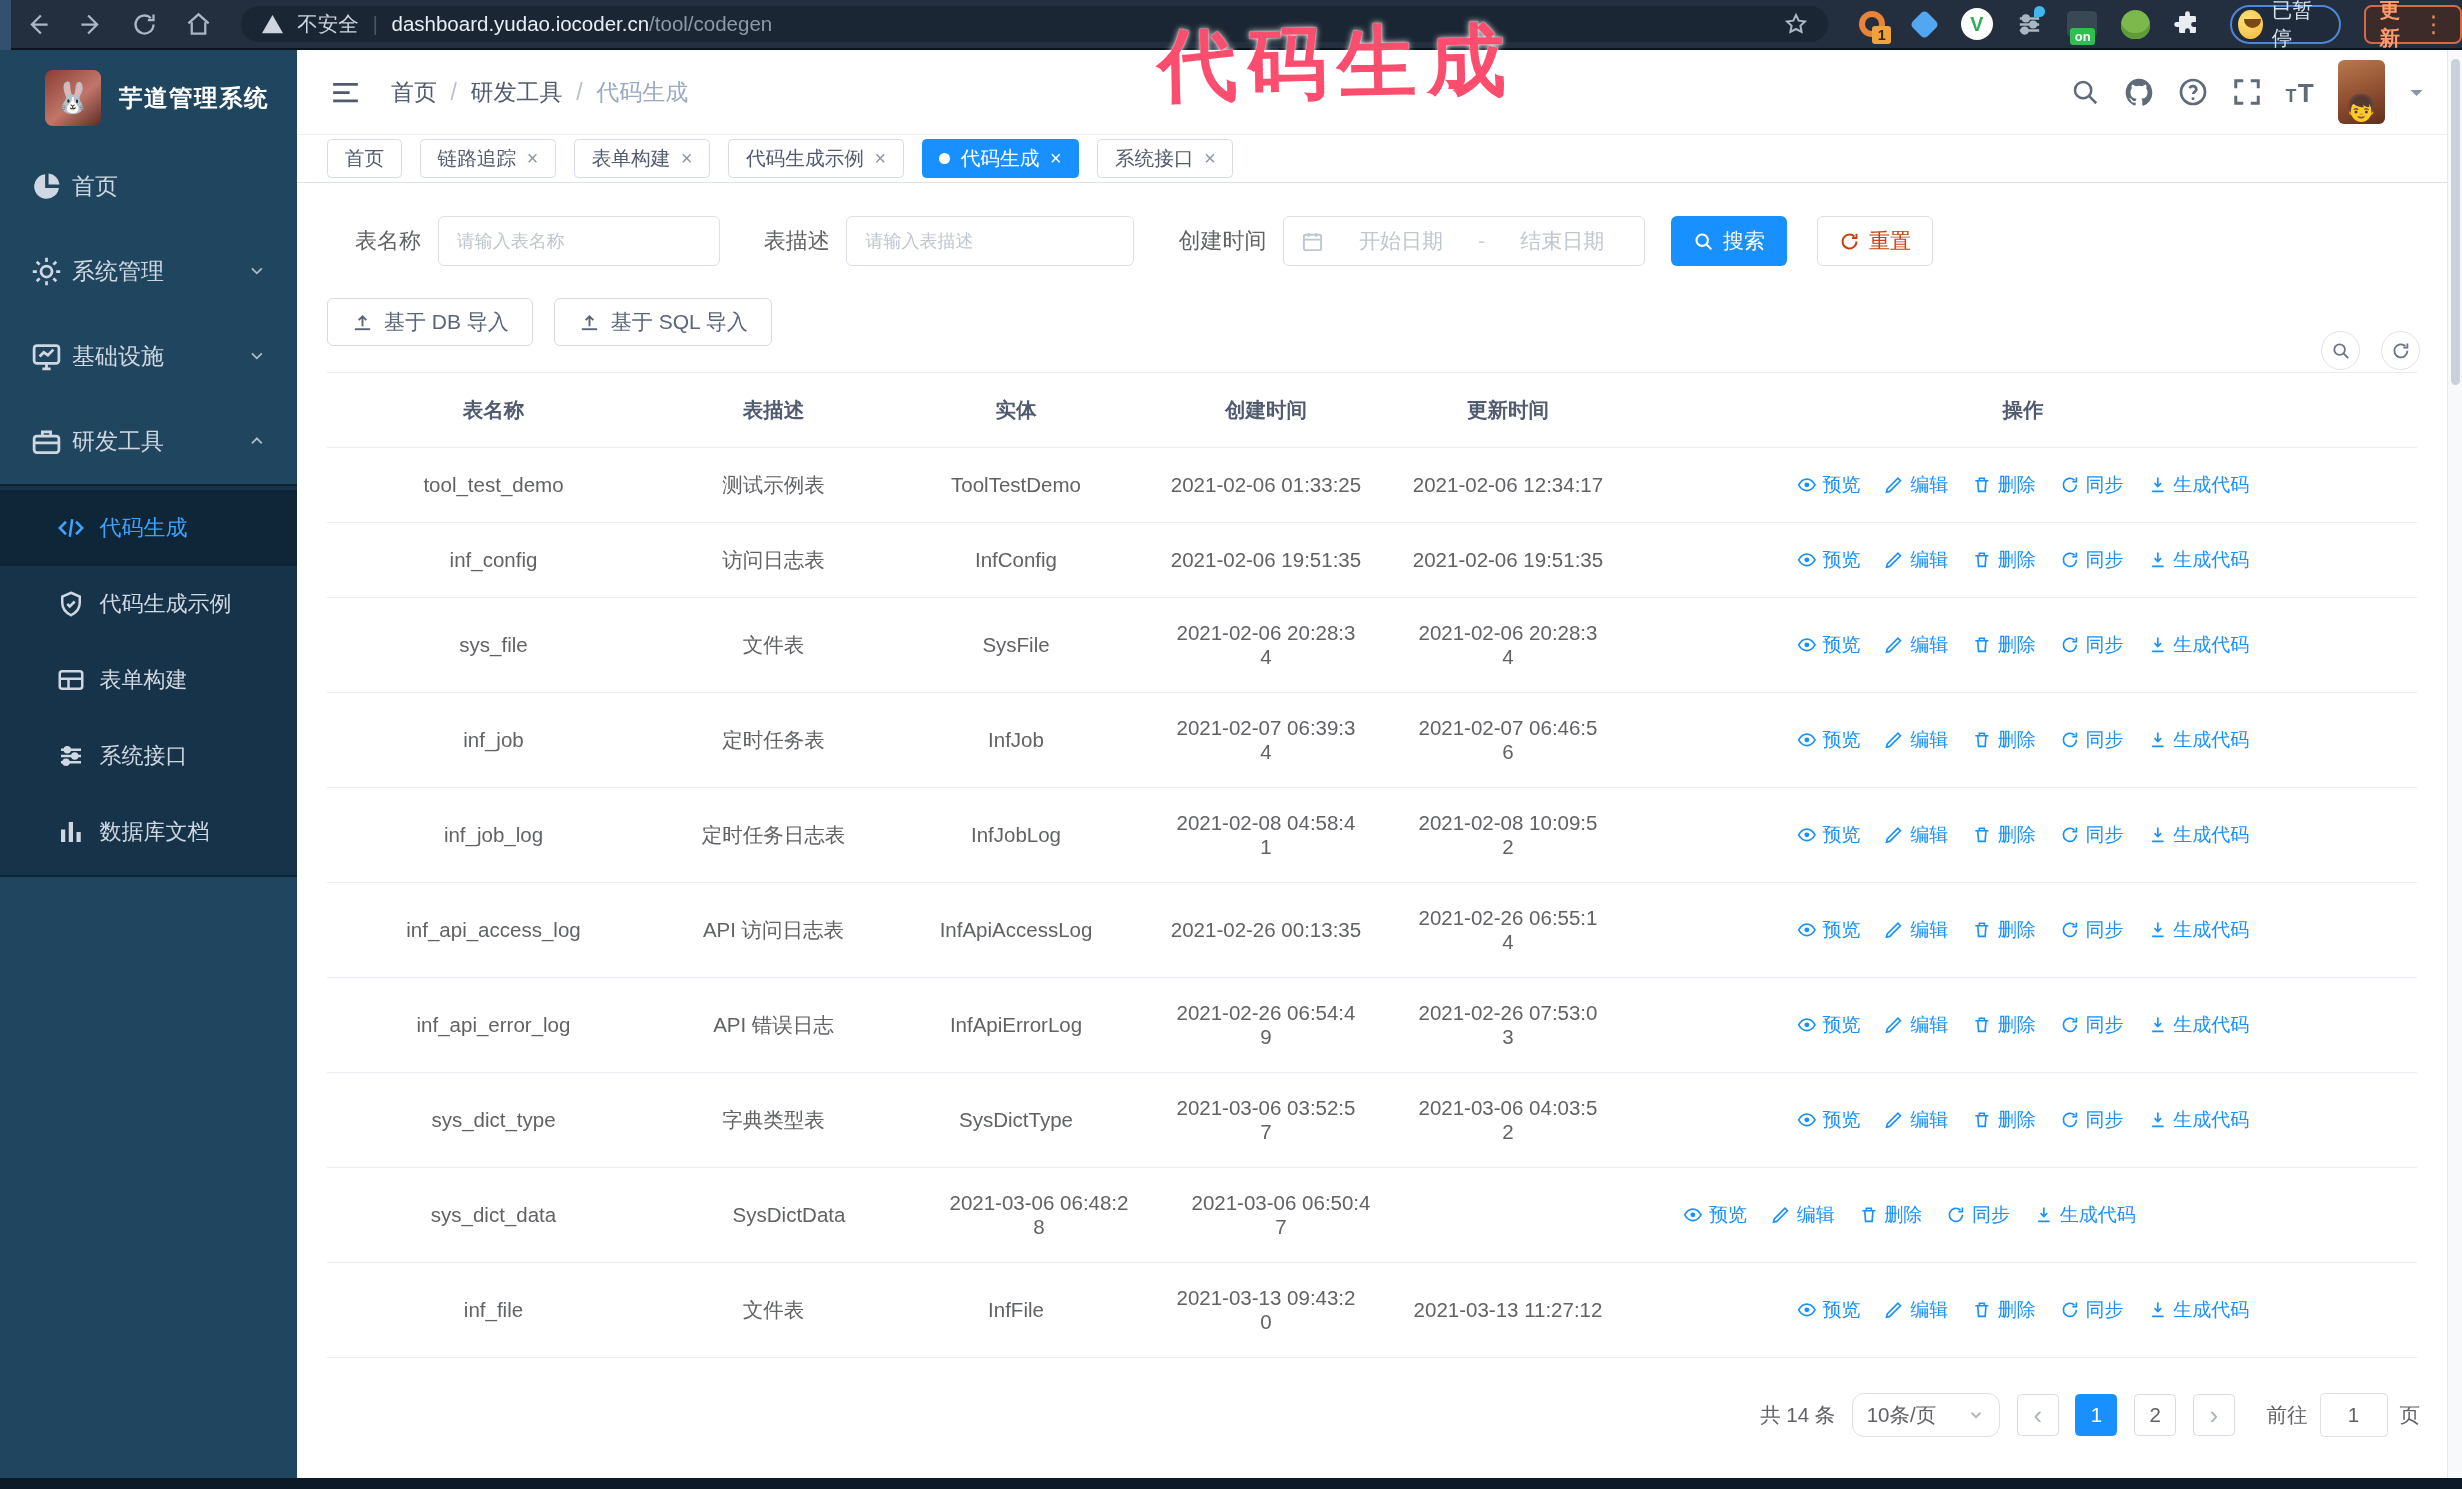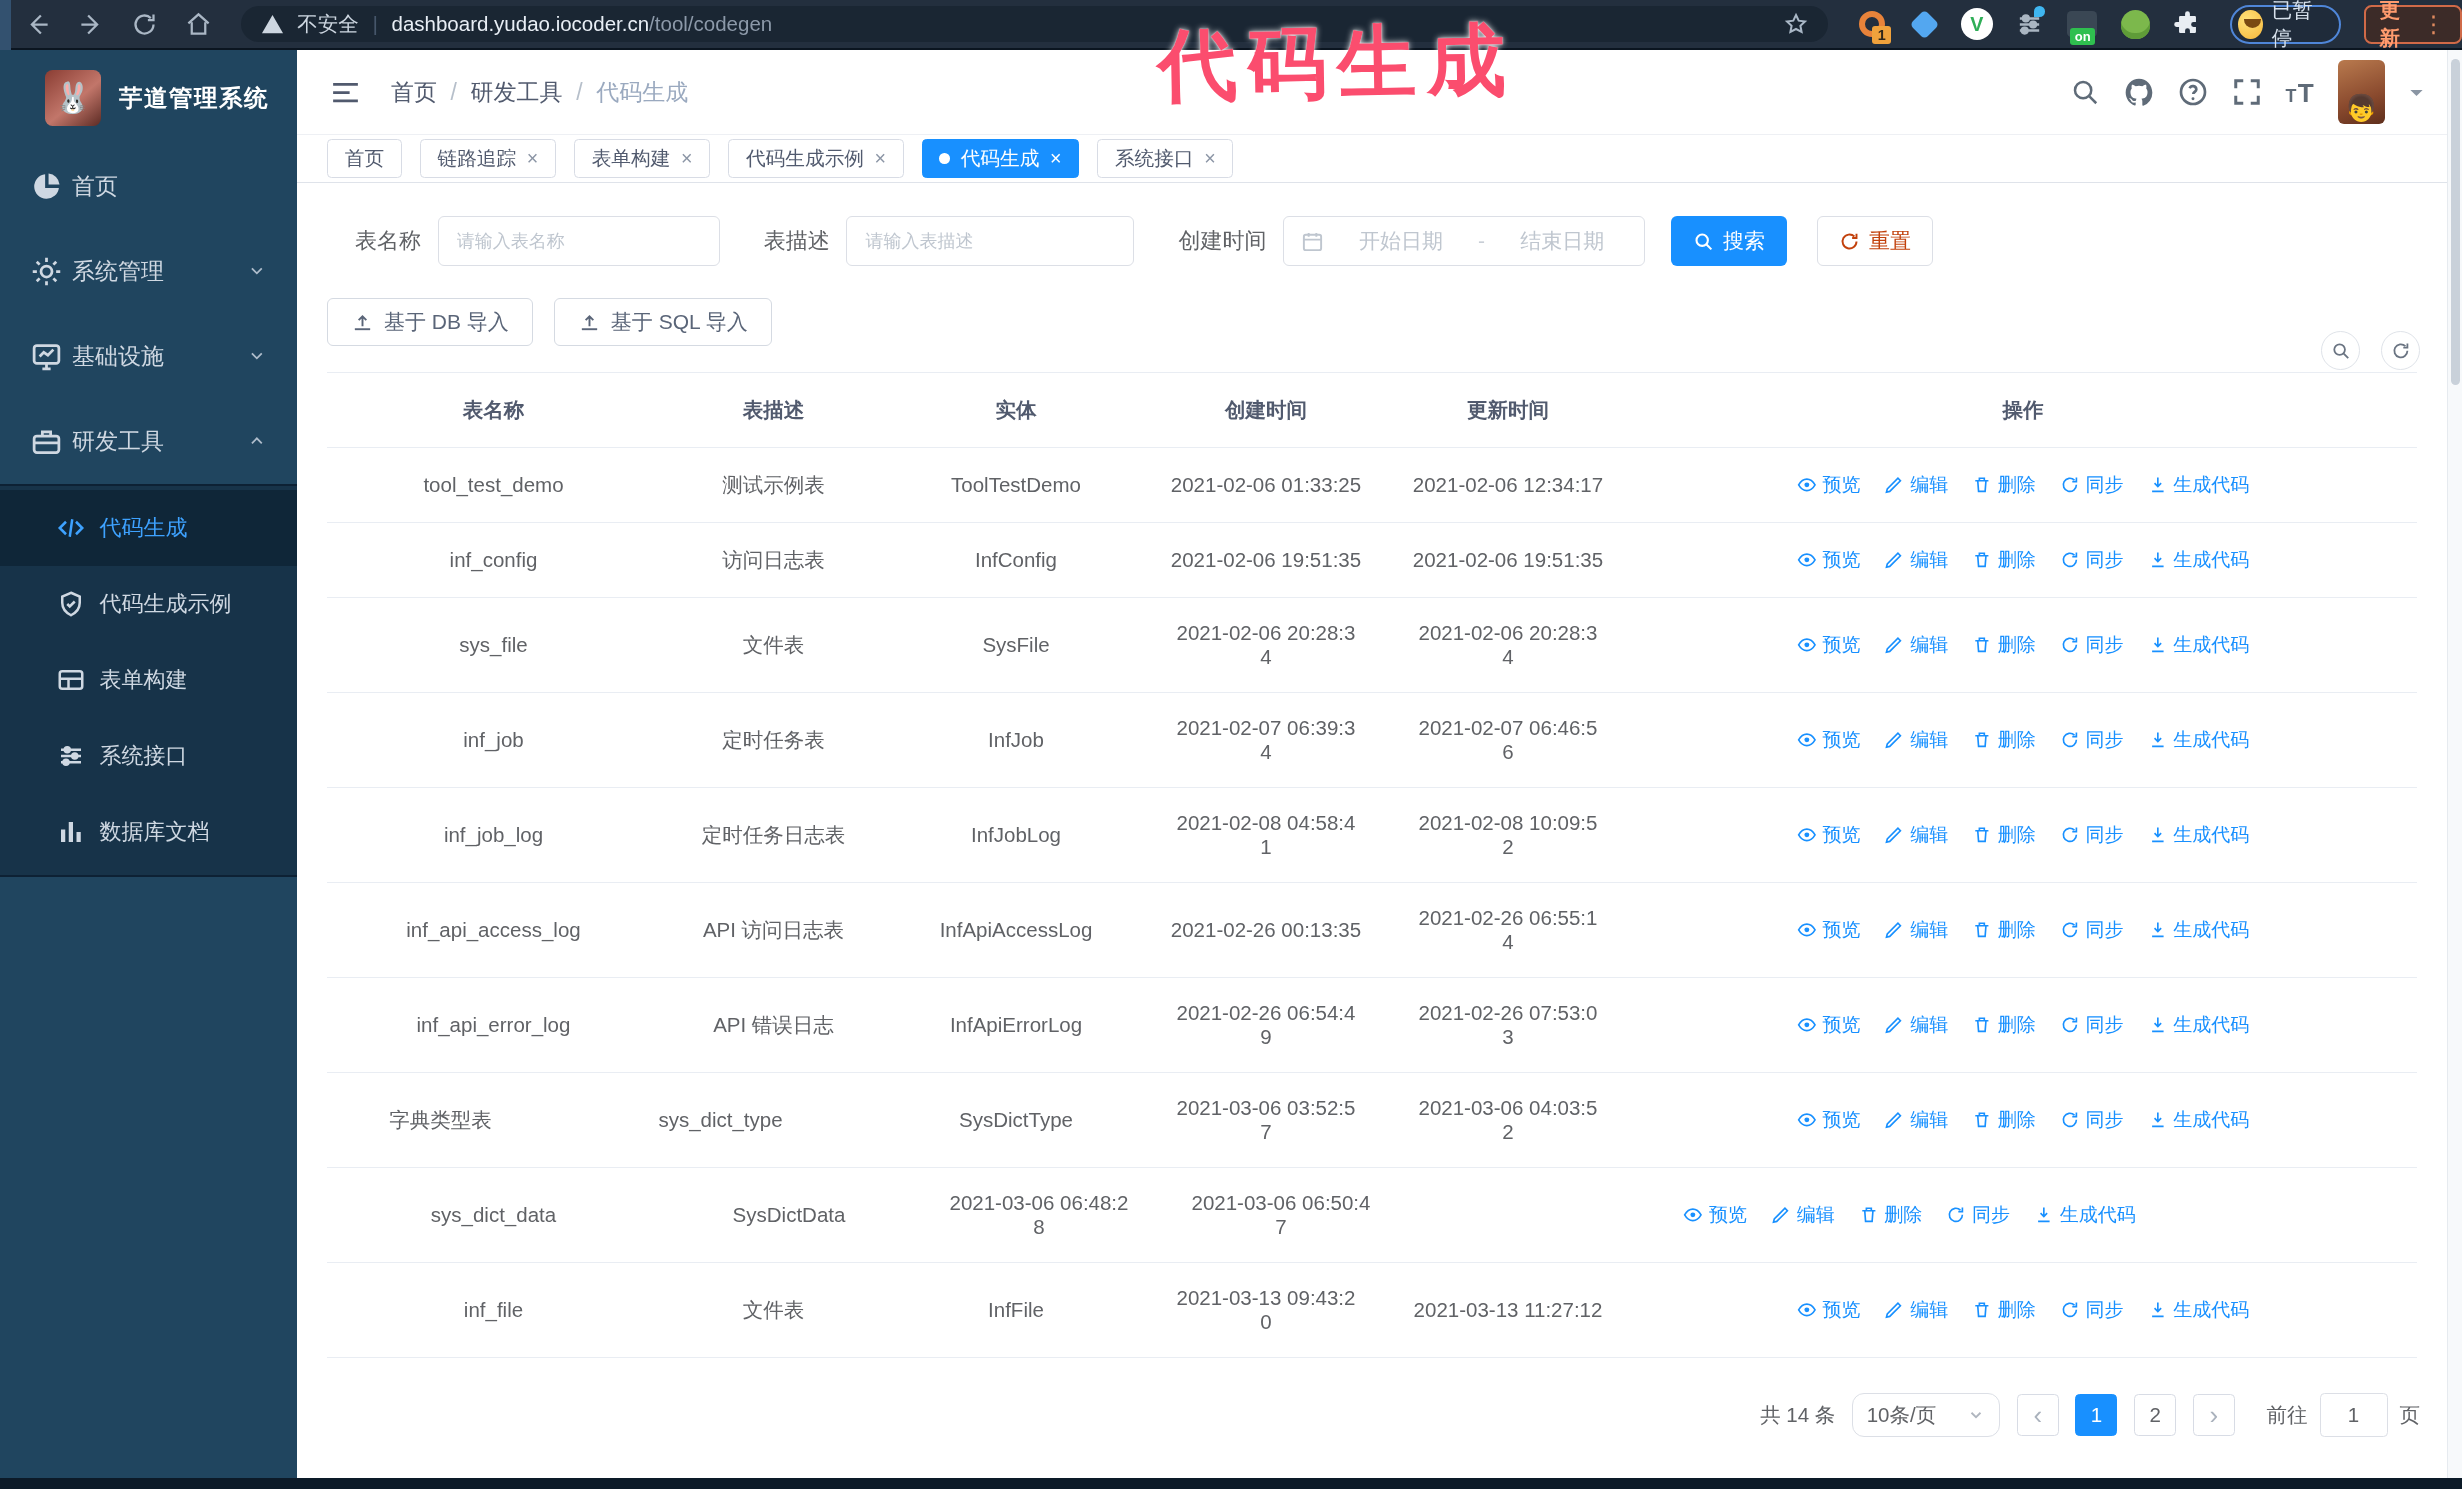--- a/index.html
+++ b/index.html
@@ -884,22 +884,22 @@
                   <svg viewBox="0 0 24 24" fill="none" stroke="currentColor" stroke-width="2" width="100%" height="100%">
                     <path d="M12 3v11M8 10l4 4 4-4M5 20h14"></path>
                   </svg>
                 </span>
                 <span>生成代码</span>
               </a>
             </div>
           </div>
         </div>
         <div class="trow">
+          <div class="c c1">sys_dict_type</div>
           <div class="c c2">字典类型表</div>
-          <div class="c c1">sys_dict_type</div>
           <div class="c c3">SysDictType</div>
           <div class="c c4">2021-03-06 03:52:5
 7</div>
           <div class="c c5">2021-03-06 04:03:5
 2</div>
           <div class="c c6">
             <div class="ops">
               <a class="op">
                 <span style="width: 19.7px; height: 19.7px;">
                   <svg viewBox="0 0 24 24" fill="none" stroke="currentColor" stroke-width="2" width="100%" height="100%">

